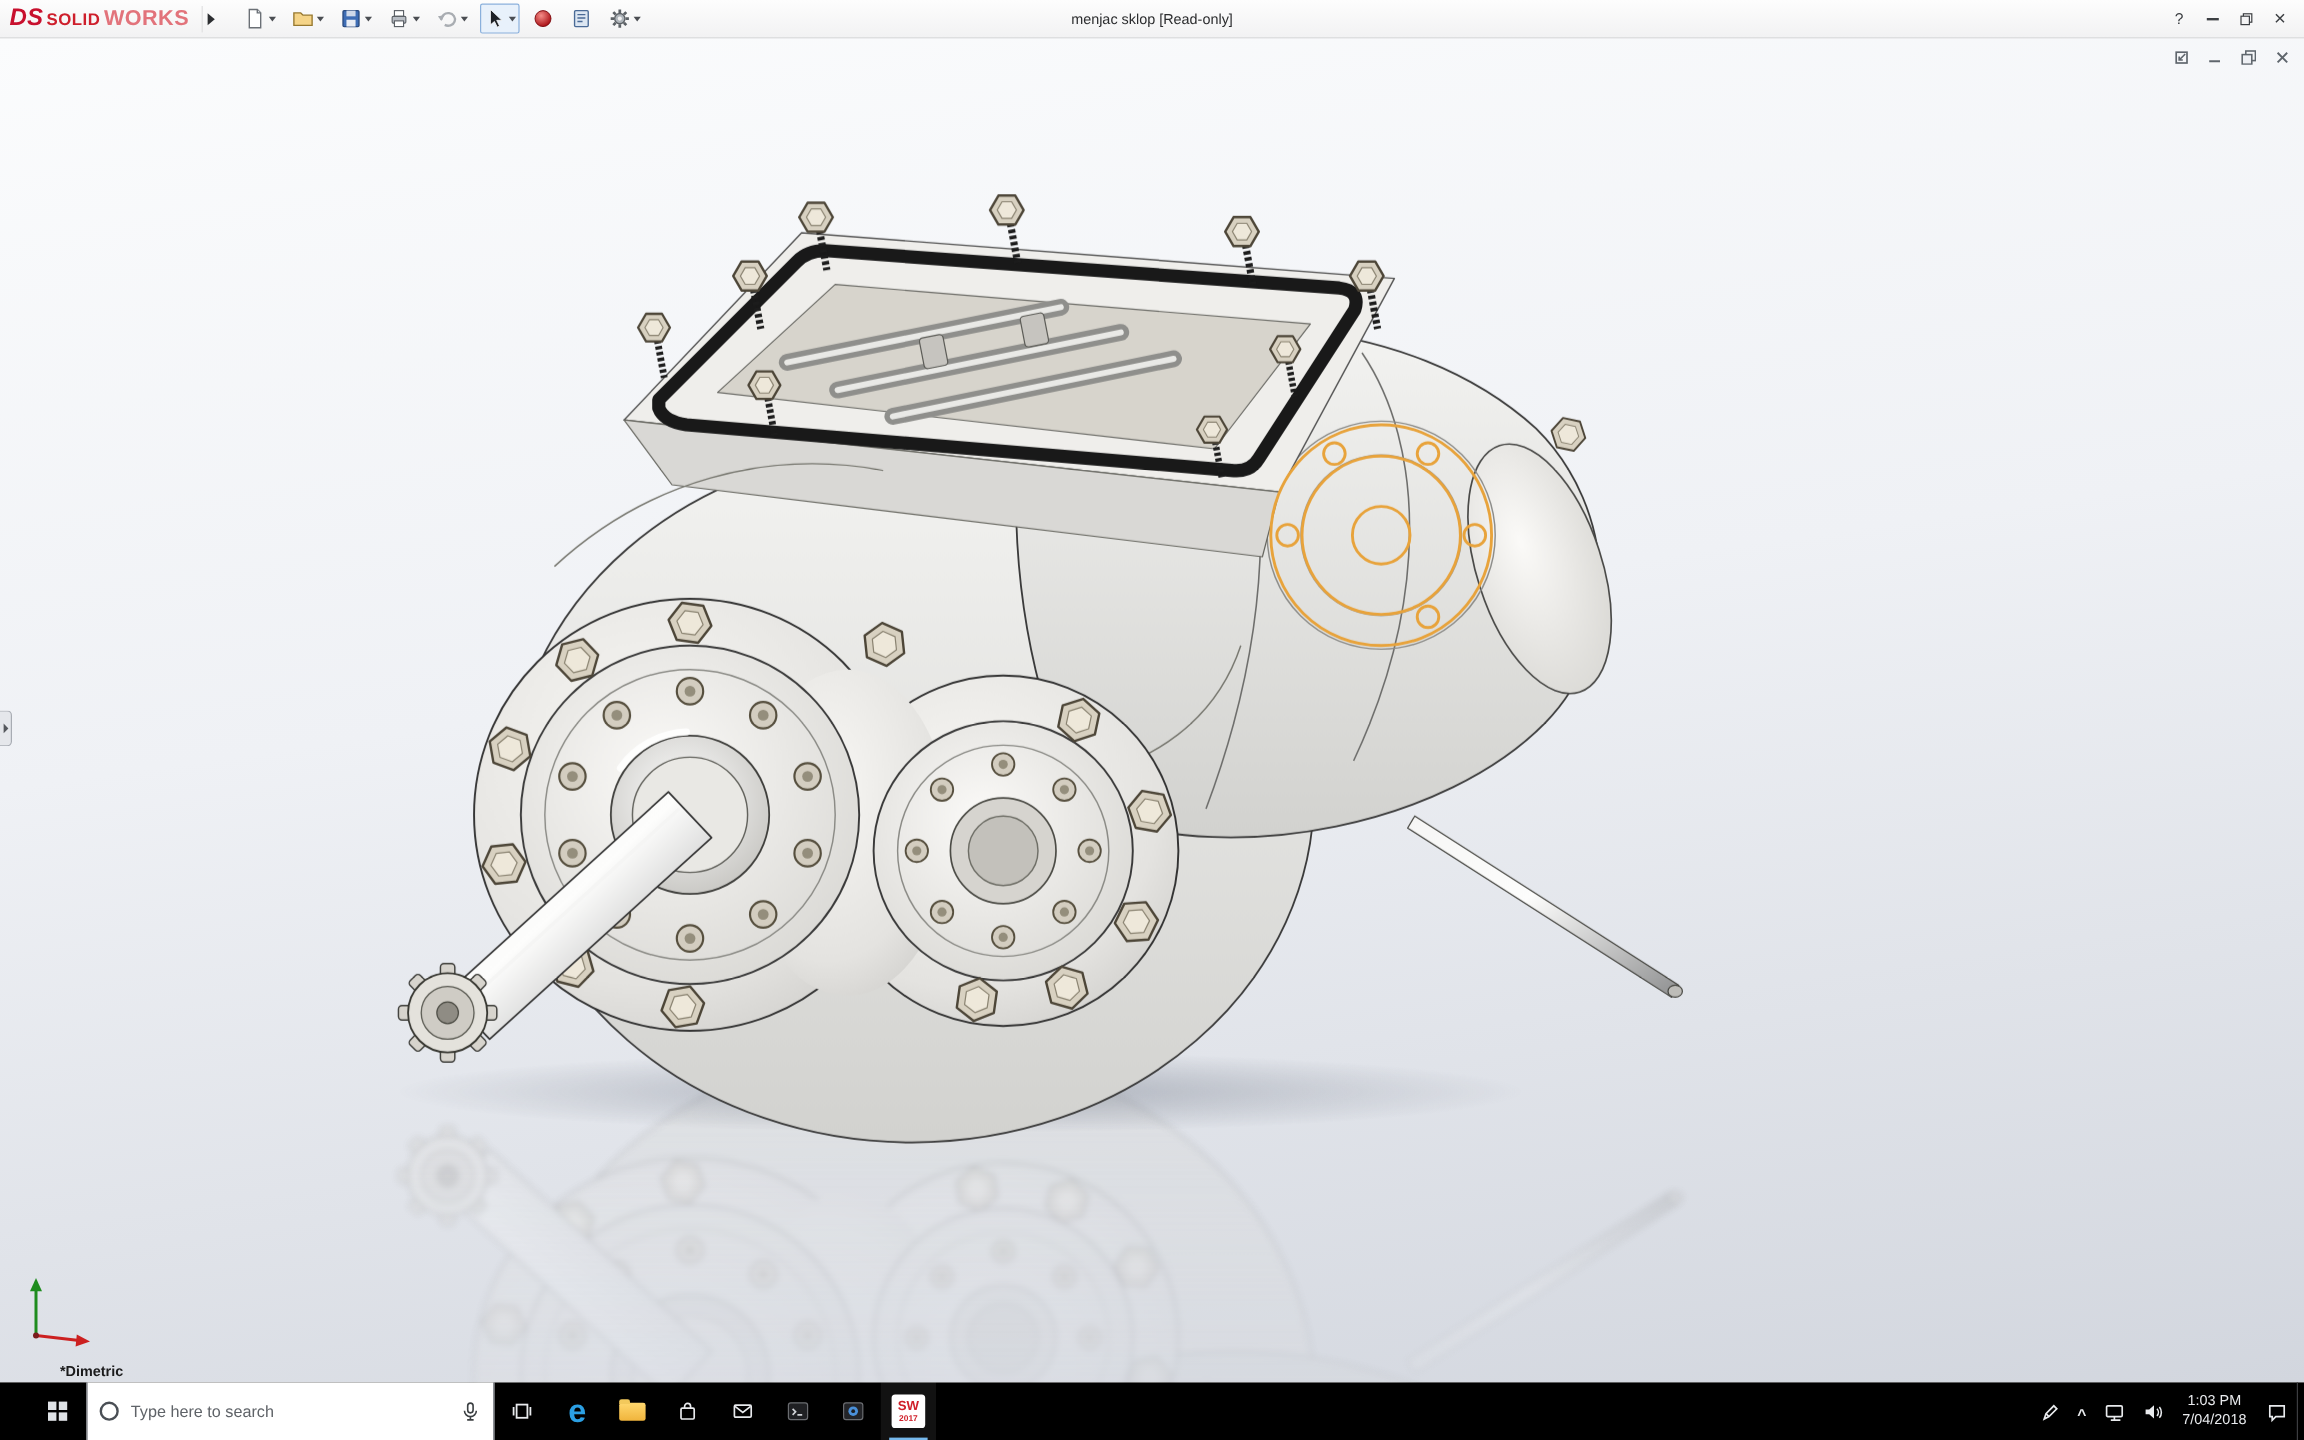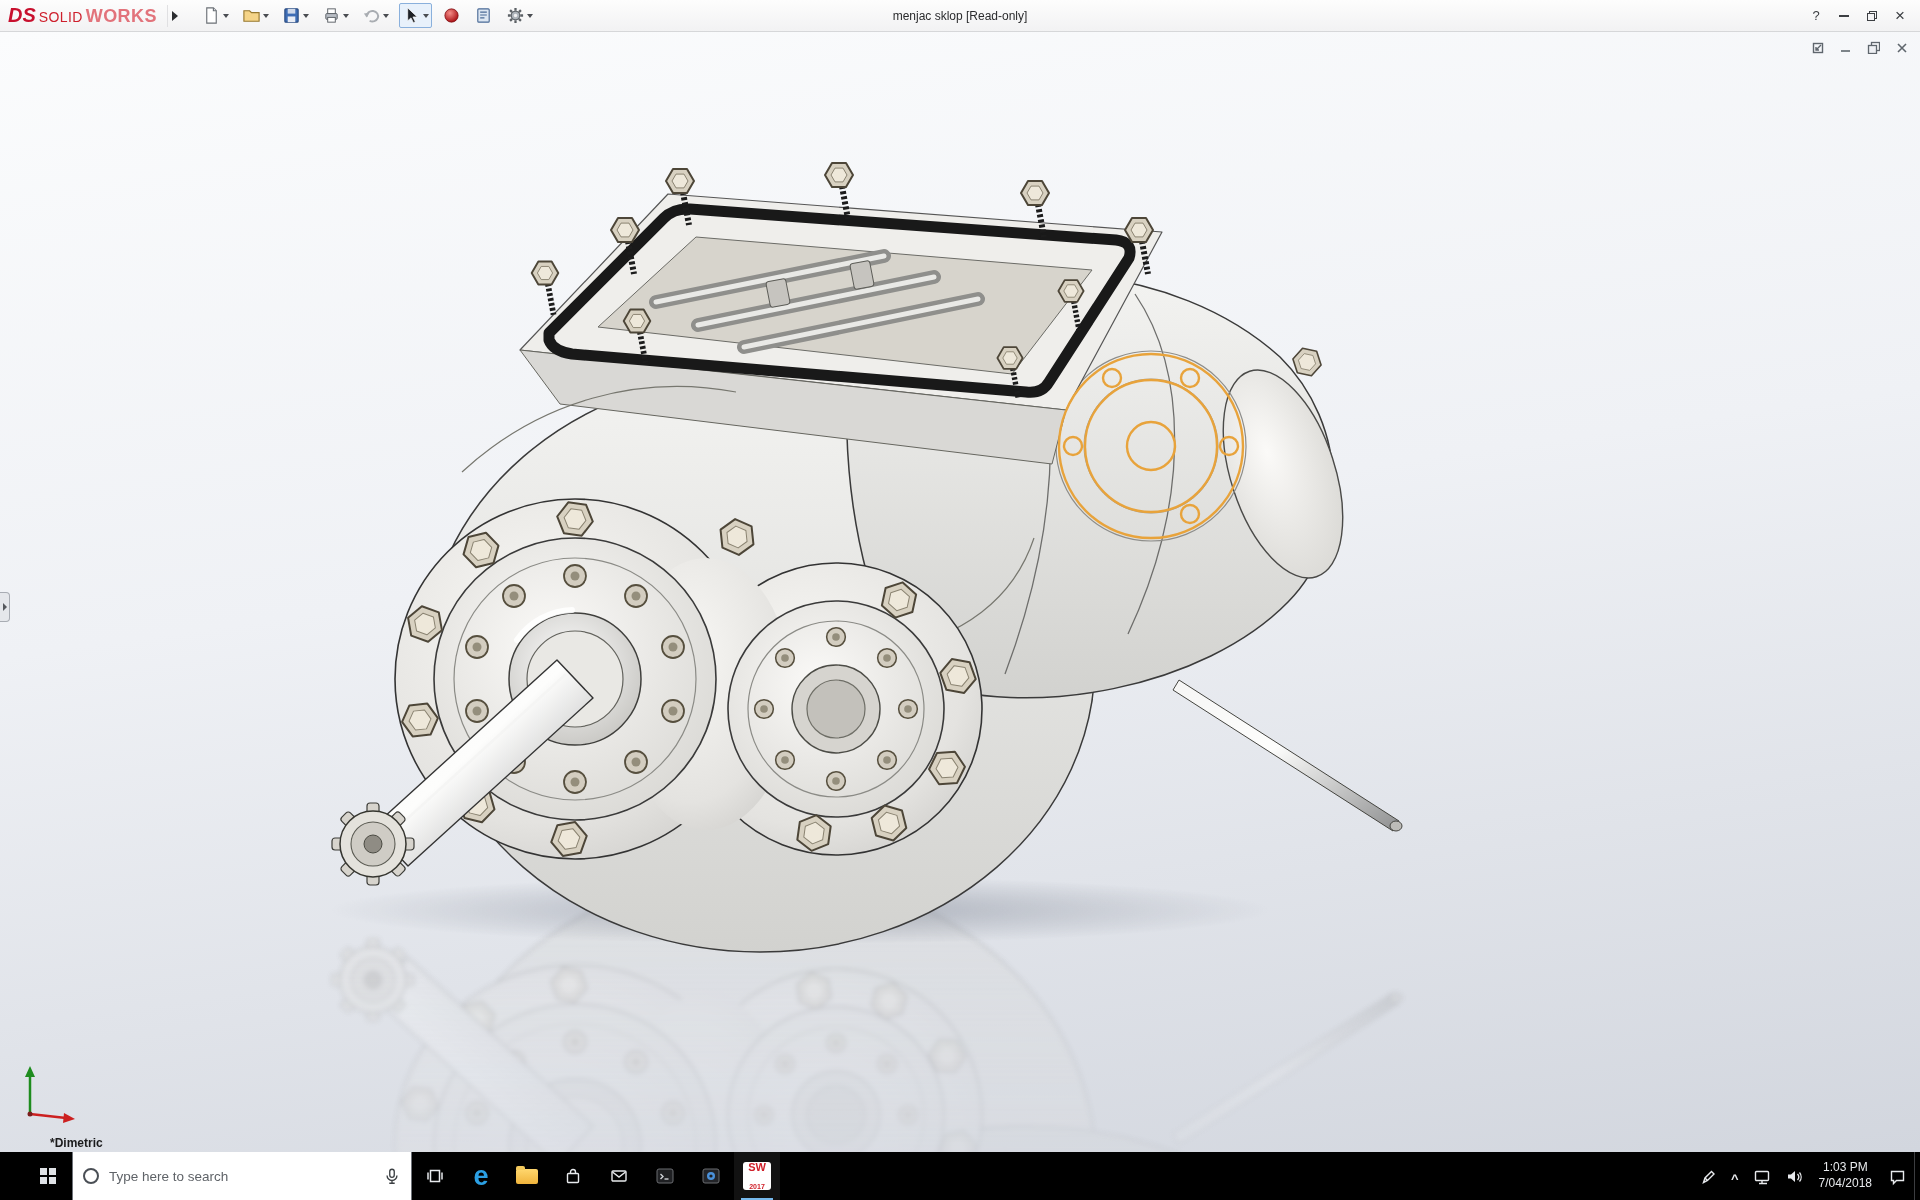--- a/index.html
+++ b/index.html
@@ -6,21 +6,21 @@
   html,body { width:1920px; height:1200px; overflow:hidden; }
   body { font-family:"Liberation Sans","DejaVu Sans",sans-serif; background:#000; }
   .screen { position:relative; width:1920px; height:1200px; background:#fff; overflow:hidden; }
 
   
   .titlebar { position:absolute; top:0; left:0; right:0; height:32px;
     background:linear-gradient(#fdfdfd,#f2f2f3); border-bottom:1px solid #d6d7d9;
     display:flex; align-items:center; z-index:10; }
   .logo { display:flex; align-items:baseline; gap:3px; margin-left:8px; cursor:default; }
   .logo-ds { color:#c8102e; font-weight:800; font-style:italic; font-size:20px; }
-  .logo-solid { color:#ce1f2c; font-weight:400; font-size:14px; letter-spacing:.4px; }
+  .logo-solid { color:#ce1f2c; font-weight:700; font-size:14px; letter-spacing:.4px; }
   .logo-works { color:#e2737b; font-weight:700; font-size:18px; letter-spacing:.4px; }
   .flyout { margin-left:10px; width:16px; height:22px; display:grid; place-items:center;
     border-left:1px solid #e0e0e2; }
   .flyout-tri { width:0; height:0; border-top:5px solid transparent; border-bottom:5px solid transparent;
     border-left:6px solid #2c2e31; }
   .toolbar { display:flex; align-items:center; gap:7px; margin-left:16px; }
   .tool { display:flex; align-items:center; padding:2px 2px; border:1px solid transparent; border-radius:2px; }
   .tool svg { display:block; width:19px; height:19px; }
   .tool.active { border:1px solid #8ab0dc; background:#e8f1fb; }
   .caret { margin-left:2px; width:0; height:0; border:3px solid transparent;
@@ -61,21 +61,21 @@
   .search-input::placeholder { color:#5f6368; opacity:1; }
   .tb-apps { display:flex; height:100%; }
   .tb-app { width:46px; height:48px; display:grid; place-items:center; position:relative; }
   .tb-app.active { background:rgba(255,255,255,.07); }
   .tb-app.active::after { content:""; position:absolute; bottom:0; left:7px; right:7px; height:2px; background:#76b9ed; }
   .edge-e { font-size:27px; font-weight:700; color:#2b9fe3; line-height:1; }
   .folder-icon { width:22px; height:15px; background:linear-gradient(#ffd76e,#f0b43c); border-radius:2px; position:relative; }
   .folder-icon::before { content:""; position:absolute; top:-3px; left:0; width:9px; height:4px;
     background:#f3c95c; border-radius:2px 2px 0 0; }
   .sw-icon { width:28px; height:28px; background:#fff; border-radius:3px; display:flex; flex-direction:column;
-    align-items:center; justify-content:space-between; line-height:1; }
+    align-items:center; justify-content:center; line-height:1; }
   .sw-txt { color:#d0202a; font-weight:800; font-size:11px; }
   .sw-year { color:#d0202a; font-weight:700; font-size:7px; margin-top:1px; }
   .tray { margin-left:auto; display:flex; align-items:center; height:100%; }
   .tray-item { height:100%; display:flex; align-items:center; padding:0 7px; }
   .tray-chevron { font-size:13px; font-weight:700; color:#e8eaed; transform:translateY(2px); }
   .clock { display:flex; flex-direction:column; align-items:center; justify-content:center;
     font-size:12px; line-height:1.3; padding:0 9px; }
   .show-desktop { width:6px; height:100%; border-left:1px solid #3c3d40; }
 </style>
 </head>

